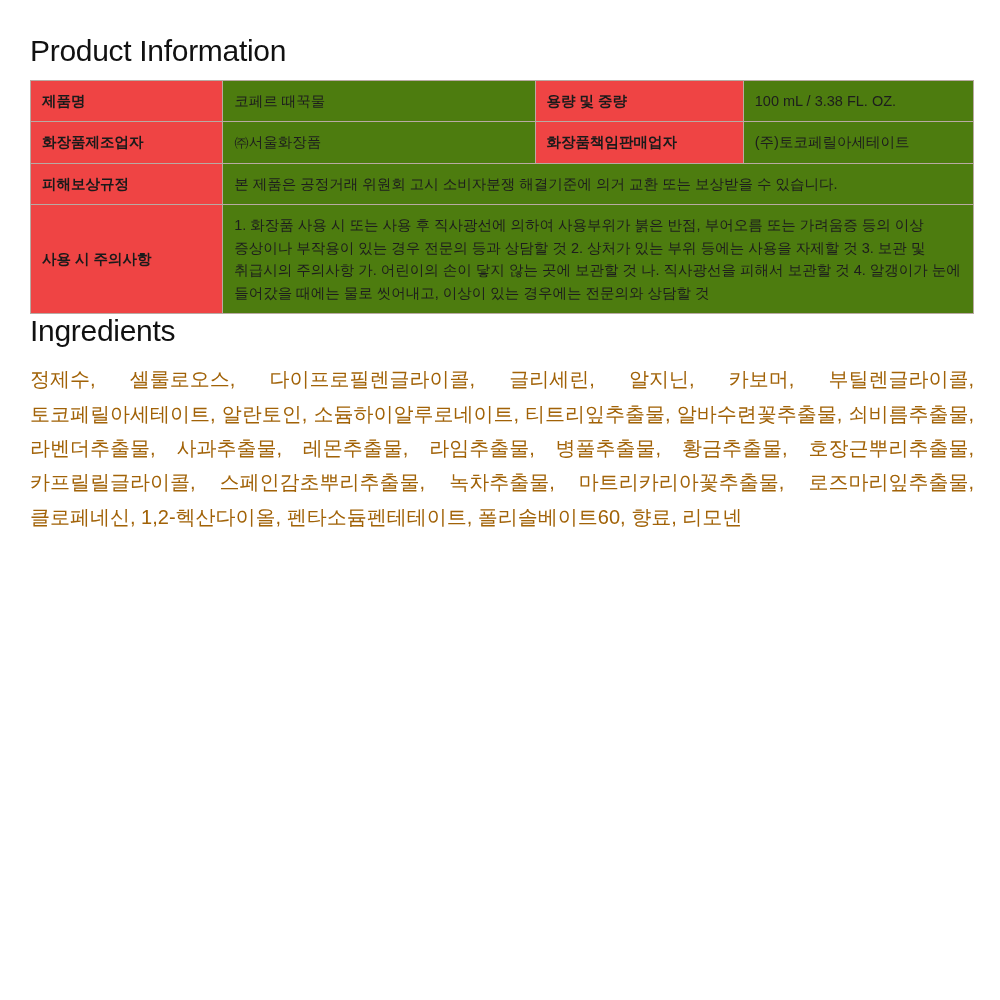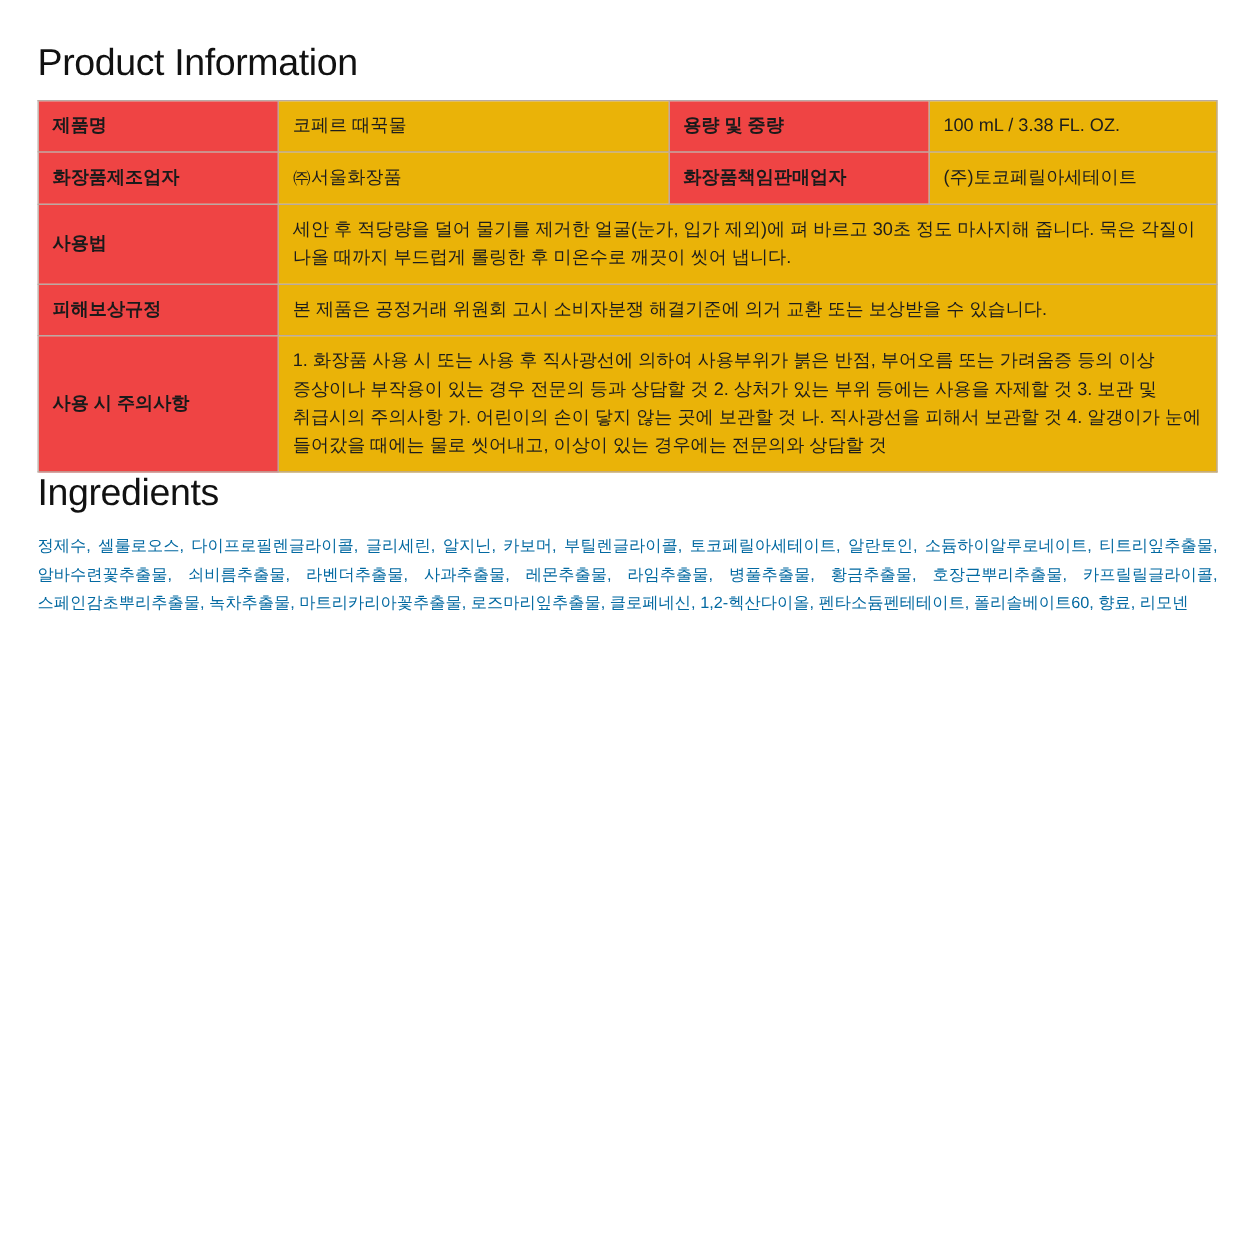--- a/index.html
+++ b/index.html
@@ -43,36 +43,36 @@
     line-height: 1.55;
     vertical-align: middle;
     word-break: keep-all;
   }
   td.label {
     background: #ef4444;
     font-weight: 700;
     color: #1a1a1a;
   }
   td.value {
-    background: #eab308;
+    background: #4d7c0f;
     color: #1d1d1d;
   }
   td.tall {
     padding-top: 12px;
     padding-bottom: 12px;
   }
   .col-l1 { width: 192px; }
   .col-v1 { width: 312px; }
   .col-l2 { width: 208px; }
   .col-v2 { width: 230px; }
   .ingredients {
     width: 944px;
-    font-size: 13px;
+    font-size: 20px;
     line-height: 1.72;
-    color: #0369a1;
+    color: #a16207;
     word-break: keep-all;
     text-align: justify;
   }
 </style>
 </head>
 <body>
 
 <div class="page">
 
   <h1 class="section-title">Product Information</h1>
@@ -91,24 +91,20 @@
         <td class="label">용량 및 중량</td>
         <td class="value">100 mL / 3.38 FL. OZ.</td>
       </tr>
       <tr>
         <td class="label">화장품제조업자</td>
         <td class="value">㈜서울화장품</td>
         <td class="label">화장품책임판매업자</td>
         <td class="value">(주)토코페릴아세테이트</td>
       </tr>
       <tr>
-        <td class="label tall">사용법</td>
-        <td class="value tall" colspan="3">세안 후 적당량을 덜어 물기를 제거한 얼굴(눈가, 입가 제외)에 펴 바르고 30초 정도 마사지해 줍니다. 묵은 각질이 나올 때까지 부드럽게 롤링한 후 미온수로 깨끗이 씻어 냅니다.</td>
-      </tr>
-      <tr>
         <td class="label tall">피해보상규정</td>
         <td class="value tall" colspan="3">본 제품은 공정거래 위원회 고시 소비자분쟁 해결기준에 의거 교환 또는 보상받을 수 있습니다.</td>
       </tr>
       <tr>
         <td class="label tall">사용 시 주의사항</td>
         <td class="value tall" colspan="3">1. 화장품 사용 시 또는 사용 후 직사광선에 의하여 사용부위가 붉은 반점, 부어오름 또는 가려움증 등의 이상 증상이나 부작용이 있는 경우 전문의 등과 상담할 것 2. 상처가 있는 부위 등에는 사용을 자제할 것 3. 보관 및 취급시의 주의사항 가. 어린이의 손이 닿지 않는 곳에 보관할 것 나. 직사광선을 피해서 보관할 것 4. 알갱이가 눈에 들어갔을 때에는 물로 씻어내고, 이상이 있는 경우에는 전문의와 상담할 것</td>
       </tr>
     </tbody>
   </table>
 

